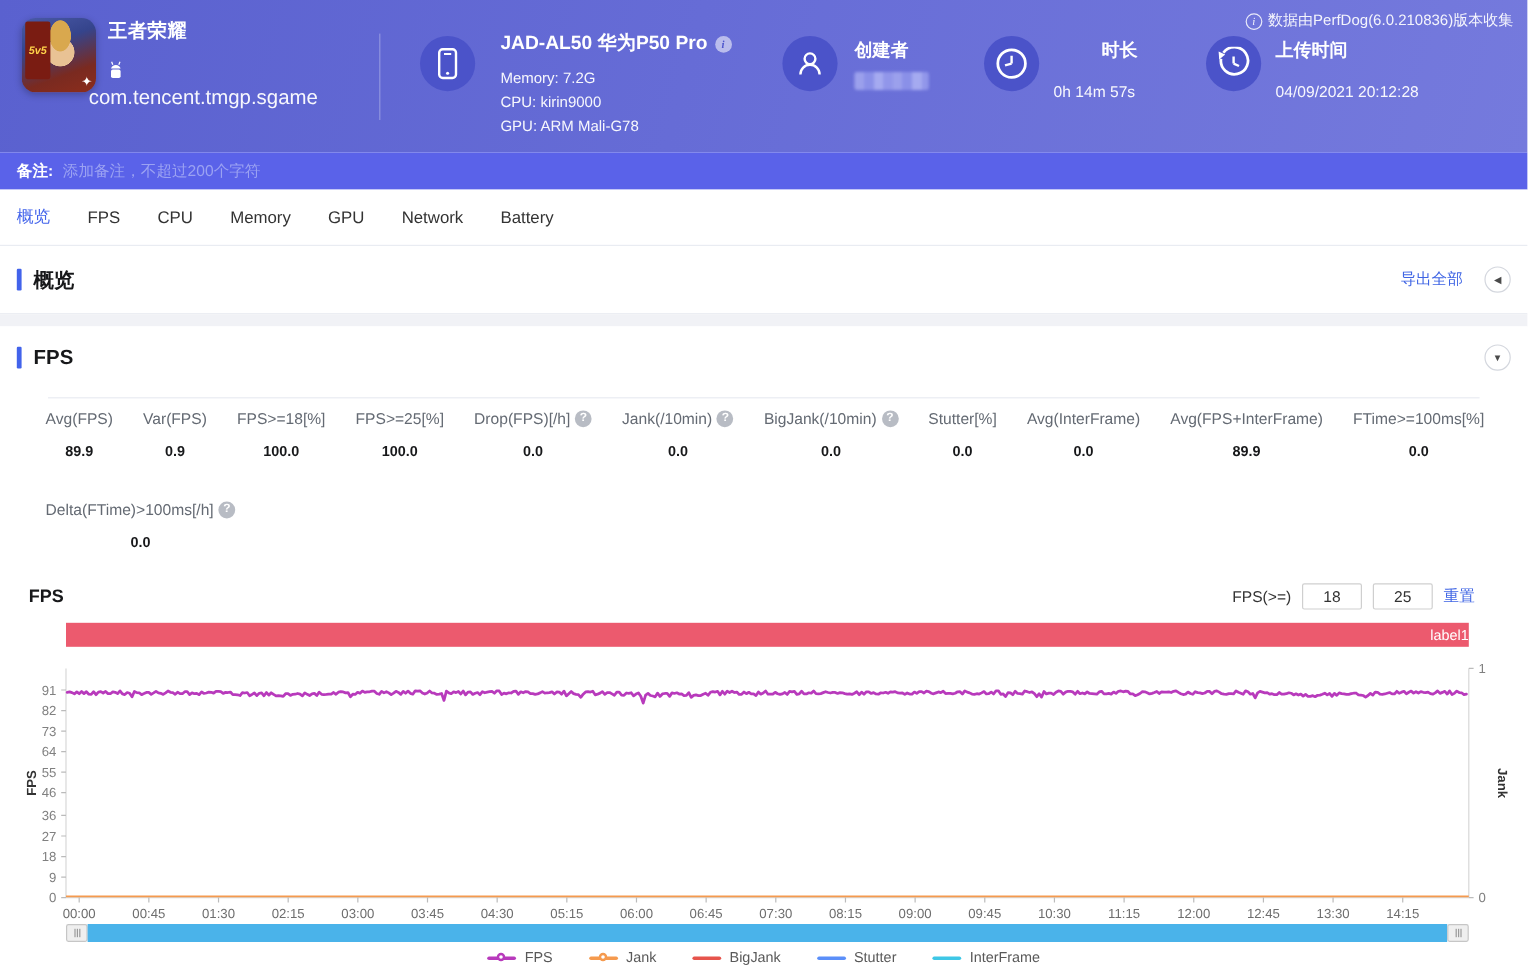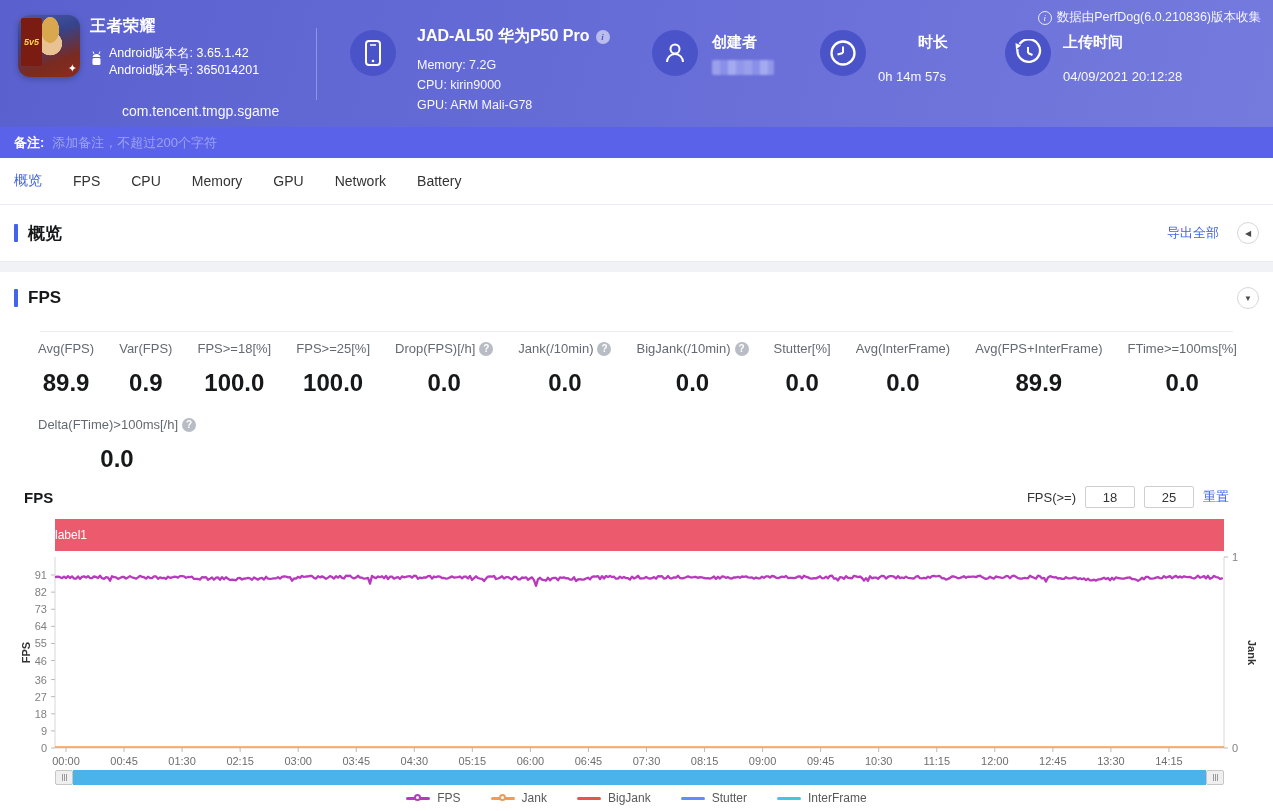--- a/index.html
+++ b/index.html
@@ -20,21 +20,21 @@
       radial-gradient(ellipse at 52% 24%, #d9a84e 0 19%, rgba(0,0,0,0) 20%),
       radial-gradient(circle at 52% 46%, #e9c294 0 25%, rgba(0,0,0,0) 26%),
       linear-gradient(160deg,#4a5aa8 0%,#35448c 35%,#7a2a20 72%,#8c2d1c 100%);
     box-shadow:0 2px 6px rgba(0,0,0,.25); }
   .app-badge { position:absolute; left:3px; top:3px; background:#7a1c12; color:#ffd24a;
     font-size:9px; font-weight:bold; font-style:italic; padding:19px 3px; border-radius:2px; }
   .app-star { position:absolute; right:3px; bottom:2px; color:#fff; font-size:11px; }
   .app-text { position:absolute; left:90px; top:16px; }
   .app-name { font-size:16px; font-weight:bold; letter-spacing:.5px; }
   .app-ver { margin-top:8px; font-size:12.5px; line-height:17px; display:flex; gap:6px; }
-  .app-pkg { position:absolute; left:74px; top:103px; font-size:14px; color:rgba(255,255,255,.95);margin-left:48px; }
+  .app-pkg { position:absolute; left:74px; top:72px; font-size:17px; color:rgba(255,255,255,.95); }
   .hdr-divider { position:absolute; left:316px; top:28px; width:1px; height:72px; background:rgba(255,255,255,.3); }
   .hdr-circle { position:absolute; width:46px; height:46px; border-radius:50%; background:#4b53c9;
     display:flex; align-items:center; justify-content:center; }
   .hdr-group-title { font-size:15px; font-weight:bold; }
   .hdr-group-val { font-size:13px; margin-top:9px; color:rgba(255,255,255,.95); }
   .device-name { position:absolute; left:417px; top:26px; font-size:16px; font-weight:bold; display:flex; gap:6px; align-items:center; }
   .i-filled { display:inline-flex; width:14px; height:14px; background:rgba(255,255,255,.55); color:#4d55cc;
     border-radius:50%; align-items:center; justify-content:center; font-size:9px; font-weight:bold;
     font-style:italic; font-family:"Liberation Serif",serif; }
   .device-spec { position:absolute; left:417px; font-size:12.5px; color:rgba(255,255,255,.95); }
@@ -68,34 +68,34 @@
   .gray-strip { position:absolute; left:0; top:262px; width:1273px; height:10px; background:#f1f2f6; }
   .fps-head { top:272px; height:46px; display:flex; align-items:center; justify-content:space-between;
     padding:6px 14px 0 14px; }
   .fps-divider { position:absolute; left:40px; top:331px; width:1193px; height:1px; background:#e9ecf2; }
 
   
   .stats-row { position:absolute; left:0; top:341px; width:1273px; display:flex;
     justify-content:space-between; padding:0 36px 0 38px; }
   .stat { text-align:center; }
   .stat-label { font-size:13px; color:#646a73; display:flex; align-items:center; gap:4px; justify-content:center; }
-  .stat-value { margin-top:13px; font-size:24px; font-weight:bold; color:#17181a; }
+  .stat-value { margin-top:13px; font-size:12px; font-weight:bold; color:#17181a; }
   .help-icon { display:inline-flex; width:14px; height:14px; border-radius:50%; background:#b8bcc4; color:#fff;
     font-size:10px; font-weight:bold; align-items:center; justify-content:center; cursor:pointer; }
   .stats-row2 { position:absolute; left:38px; top:417px; }
 
   
   .chart-title { position:absolute; left:24px; top:489px; font-size:15px; font-weight:bold; color:#17181a; }
   .chart-controls { position:absolute; right:44px; top:486px; display:flex; align-items:center; gap:9px; }
   .chart-controls-label { font-size:13px; color:#333; }
   .fps-input { width:50px; height:22px; border:1px solid #cfcfcf; border-radius:2px; font-size:13px;
     text-align:center; color:#333; font-family:inherit; }
   .reset-link { color:#3e64e4; font-size:13px; cursor:pointer; }
-  .banner { position:absolute; left:55px; top:519px; width:1169px; height:32px; background:#ec5a6e;
-    color:#fff; font-size:12px; display:flex; align-items:center; justify-content:flex-start; }
+  .banner { position:absolute; left:55px; top:519px; width:1169px; height:20px; background:#ec5a6e;
+    color:#fff; font-size:12px; display:flex; align-items:center; justify-content:flex-end; }
 
   .chart-svg { position:absolute; left:0; top:545px; }
 
   
   .chart-scroll { position:absolute; left:55px; top:770px; width:1169px; height:15px; display:flex; }
   .scroll-handle { width:18px; height:15px; background:#efefef; border:1px solid #c6c6c6; border-radius:2px;
     display:flex; align-items:center; justify-content:center; gap:1px; cursor:ew-resize; }
   .grip { width:1px; height:7px; background:#9a9a9a; }
   .scroll-fill { flex:1; background:#4ab3ea; cursor:grab; }
 
@@ -128,24 +128,20 @@
       <div class="app-name">王者荣耀</div>
       <div class="app-ver">
         <svg width="13" height="30" viewBox="0 0 13 30">
           <g fill="#fff">
             <path d="M2.5 12 a4.2 4.2 0 0 1 8 0 z"></path>
             <rect x="2.5" y="13" width="8" height="7" rx="1.5"></rect>
             <line x1="4" y1="9" x2="3" y2="6.5" stroke="#fff" stroke-width="1"></line>
             <line x1="9" y1="9" x2="10" y2="6.5" stroke="#fff" stroke-width="1"></line>
           </g>
         </svg>
-        <div>
-          <div>Android版本名: 3.65.1.42</div>
-          <div>Android版本号: 365014201</div>
-        </div>
       </div>
     </div>
     <div class="app-pkg">com.tencent.tmgp.sgame</div>
 
     <div class="hdr-divider"></div>
 
     <div class="hdr-circle" style="left:350px; top:30px;">
       <svg width="20" height="28" viewBox="0 0 20 28">
         <rect x="3" y="2" width="14" height="24" rx="3" fill="none" stroke="#fff" stroke-width="2"></rect>
         <line x1="7" y1="6" x2="13" y2="6" stroke="#fff" stroke-width="1.5"></line>

